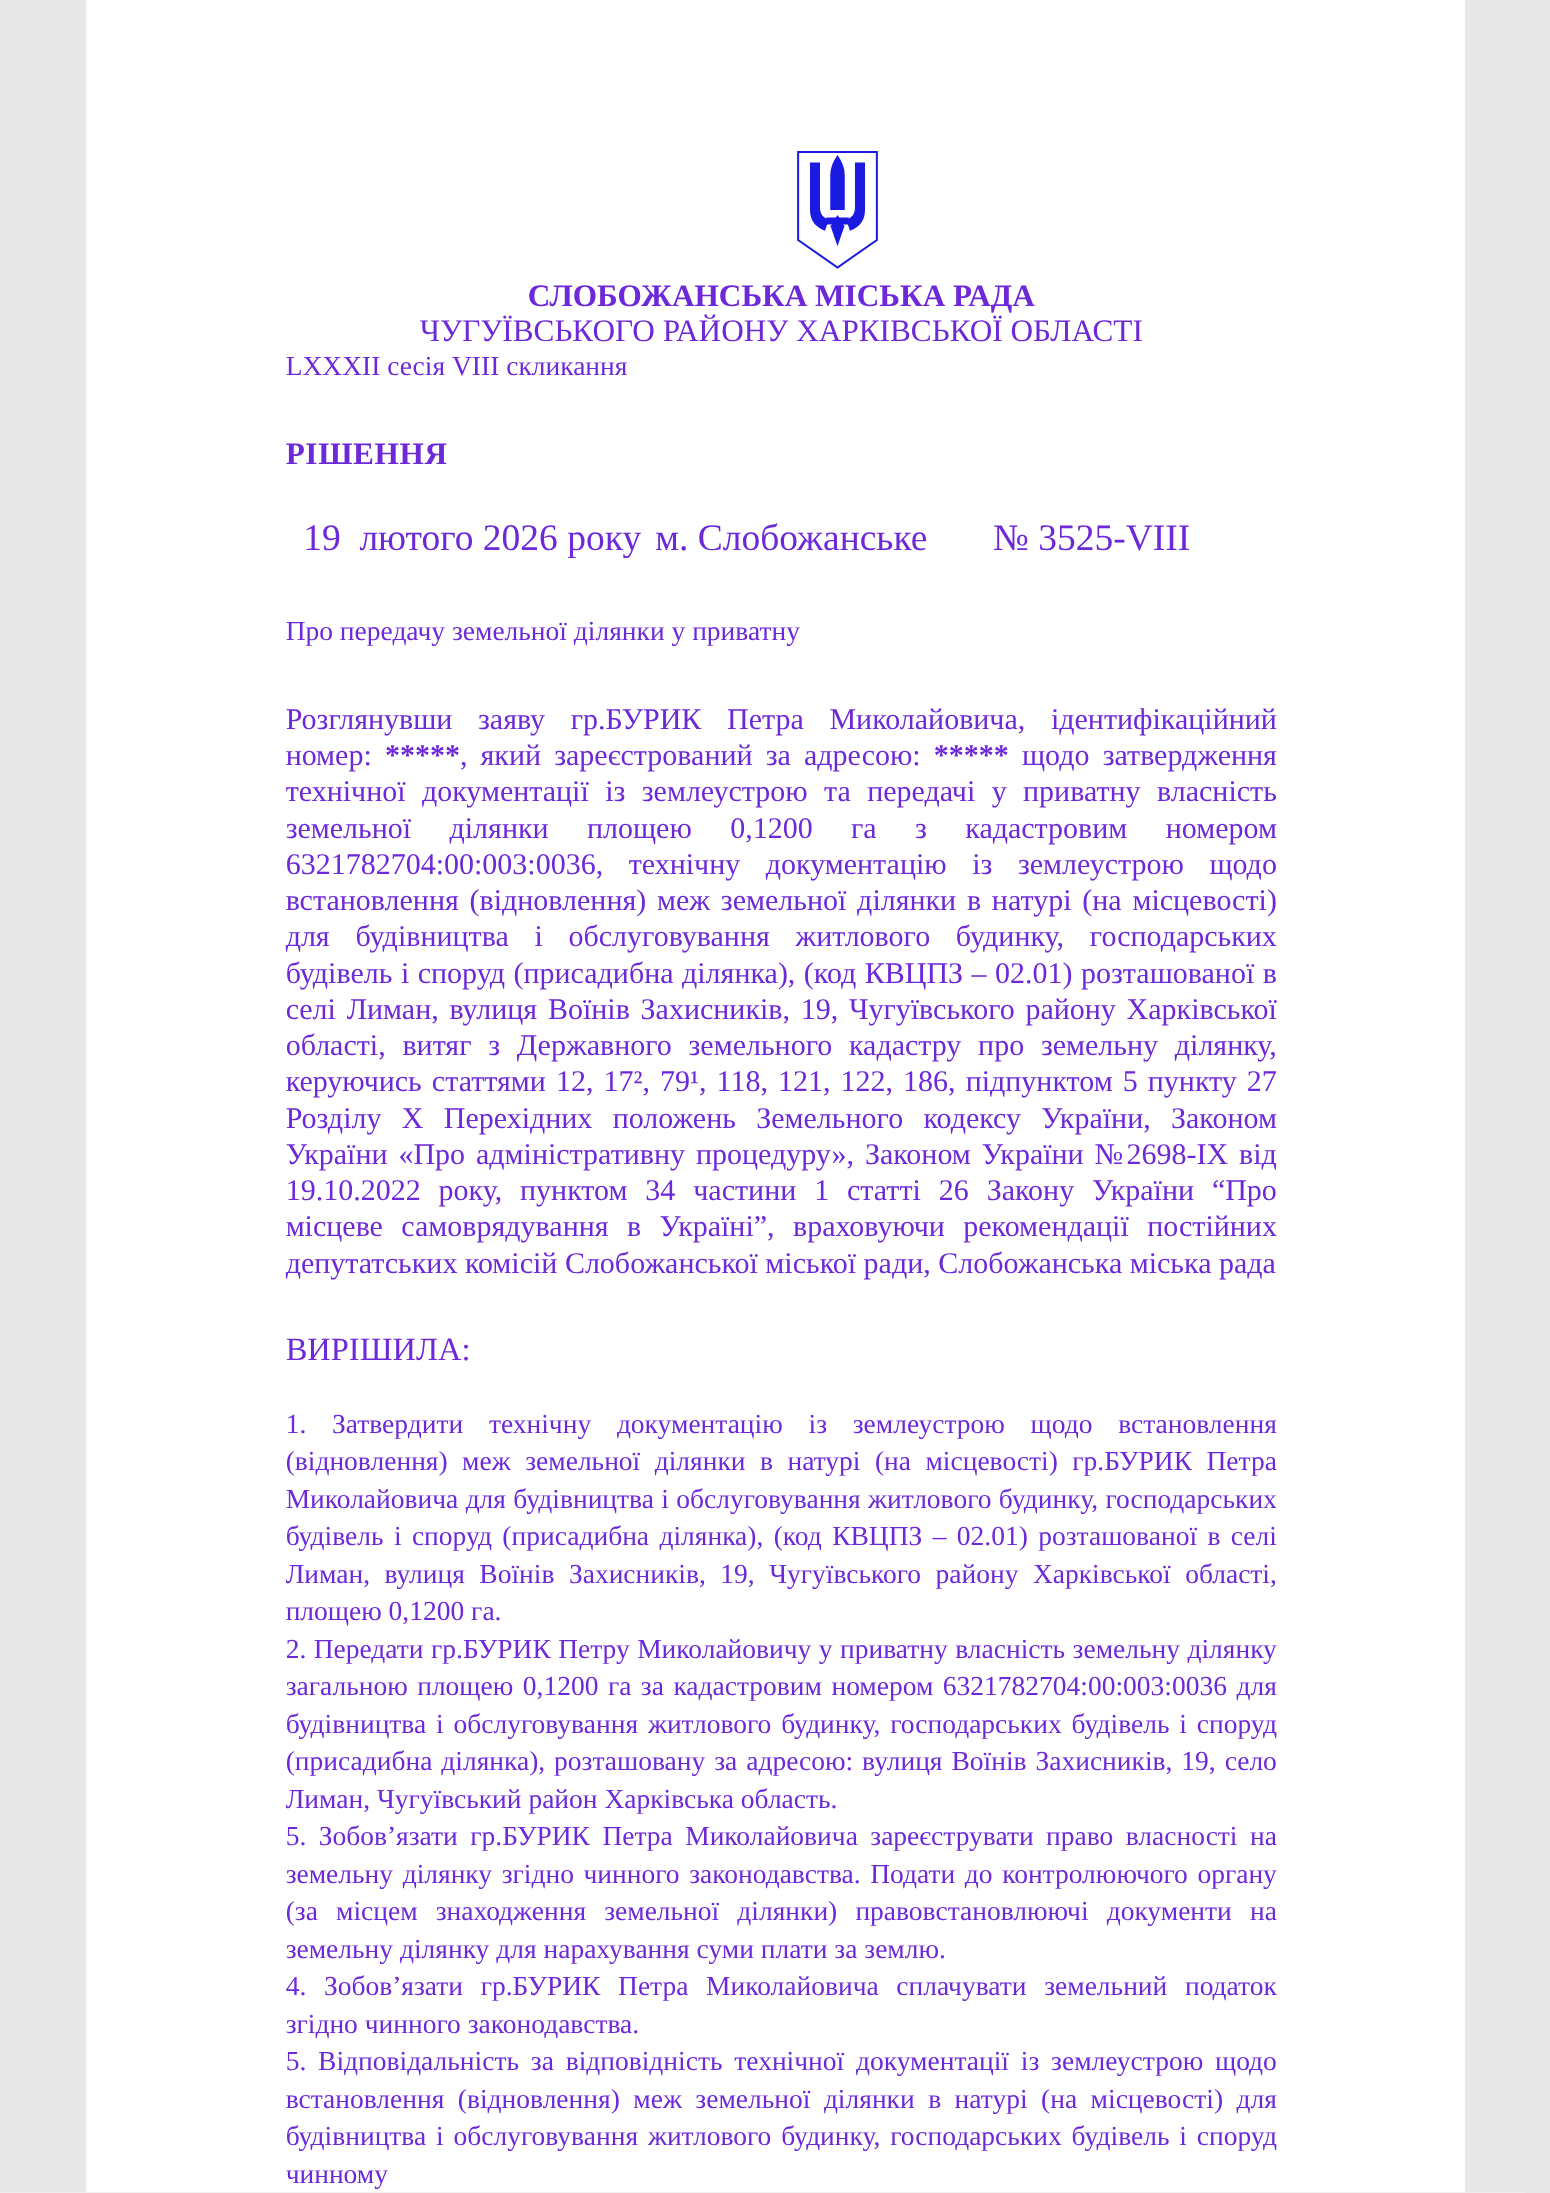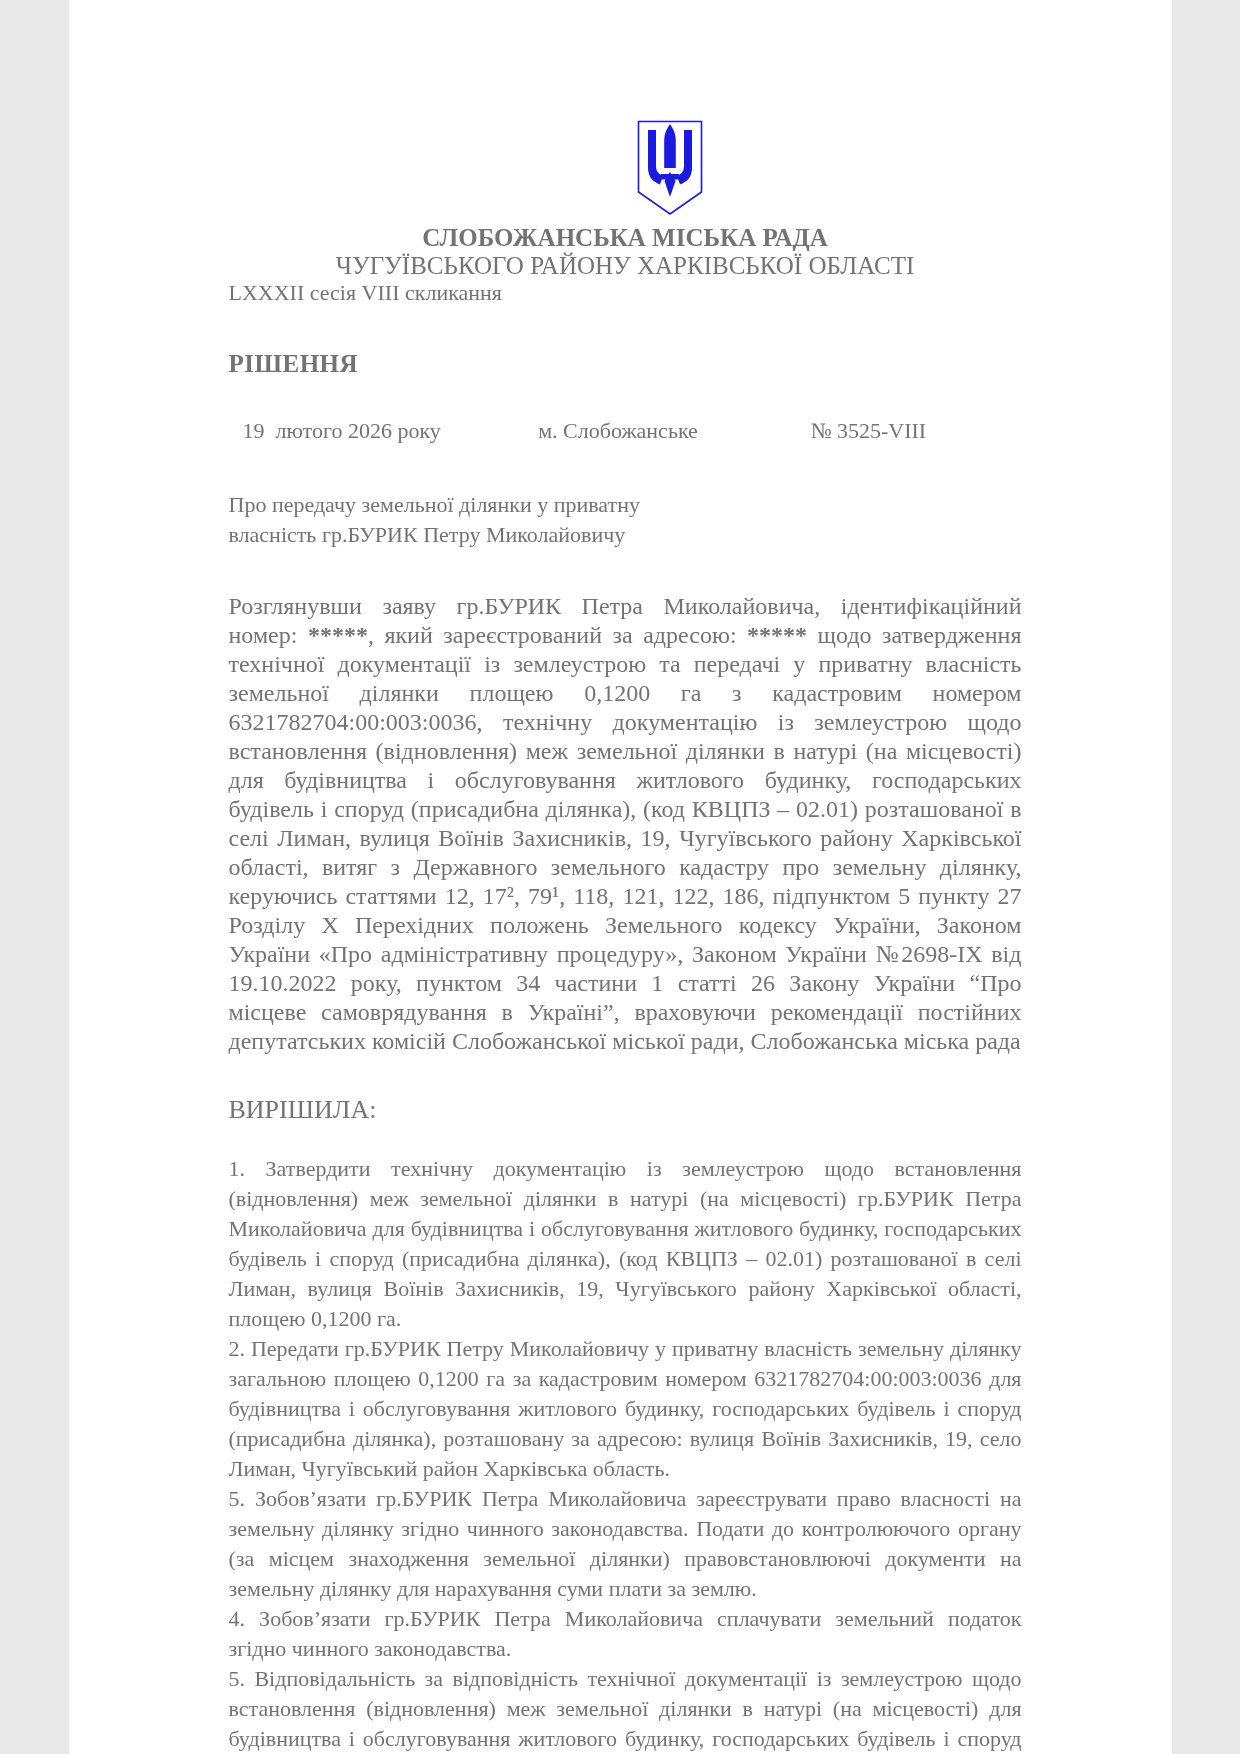--- a/index.html
+++ b/index.html
@@ -2,35 +2,35 @@
 <html lang="uk"><head>
 <meta charset="utf-8">
 <style>
   html,body { margin:0; padding:0; background:#e8e8e8; }
   .page {
     position:relative;
     width:1103px; height:1754px;
     margin:0 auto;
     background:#ffffff;
     font-family:"Liberation Serif","DejaVu Serif",serif;
-    color:#737373;
+    color:#6d28d9;
     overflow:hidden;
   }
   .content { padding:0 150px 0 160px; }
 
   .emblem-wrap { display:flex; justify-content:center; padding-top:120px; }
   .emblem { margin-left:90px; display:block; }
 
   .org1 { margin-top:8px; font-weight:bold; font-size:25px; line-height:28px; text-align:center; }
   .org2 { font-weight:normal; font-size:25px; line-height:28px; text-align:center; }
   .session { font-size:22px; line-height:26px; text-align:left; }
 
   .doctype { margin-top:44px; font-weight:bold; font-size:25px; line-height:28px; text-align:left; letter-spacing:0.5px; }
 
-  .meta-row { display:flex; margin-top:40px; font-size:22px; line-height:26px; }
+  .meta-row { display:flex; margin-top:40px; font-size:30px; line-height:26px; }
   .meta-date  { flex:1 1 0; text-align:left;  padding-left:14px; white-space:pre; }
   .meta-place { flex:1 1 0; text-align:center; }
   .meta-num   { flex:1 1 0; text-align:center; padding-right:28px; }
 
   .title { margin-top:46px; font-weight:normal; font-size:22px; line-height:30px; text-align:left; }
 
   .preamble { margin-top:42px; font-size:24px; line-height:29px; text-align:justify; }
   .stars { font-weight:bold; }
 
   .resolved { margin-top:40px; font-size:26px; line-height:28px; }
@@ -64,21 +64,20 @@
     <div class="doctype">РІШЕННЯ</div>
 
     <div class="meta-row">
       <div class="meta-date">19  лютого 2026 року</div>
       <div class="meta-place">м. Слобожанське</div>
       <div class="meta-num">№ 3525-VIII</div>
     </div>
 
     <div class="title">
       <div>Про передачу земельної ділянки у приватну</div>
-      <div>власність гр.БУРИК Петру Миколайовичу</div>
     </div>
 
     <p class="preamble"><span>Розглянувши заяву гр.БУРИК Петра Миколайовича, ідентифікаційний номер: </span><span class="stars">*****</span><span>, який зареєстрований за адресою: </span><span class="stars">*****</span><span> щодо затвердження технічної документації із землеустрою та передачі у приватну власність земельної ділянки площею 0,1200 га з кадастровим номером 6321782704:00:003:0036, технічну документацію із землеустрою щодо встановлення (відновлення) меж земельної ділянки в натурі (на місцевості) для будівництва і обслуговування житлового будинку, господарських будівель і споруд (присадибна ділянка), (код КВЦПЗ – 02.01) розташованої в селі Лиман, вулиця Воїнів Захисників, 19, Чугуївського району Харківської області, витяг з Державного земельного кадастру про земельну ділянку, керуючись статтями 12, 17², 79¹, 118, 121, 122, 186, підпунктом 5 пункту 27 Розділу X Перехідних положень Земельного кодексу України, Законом України «Про адміністративну процедуру», Законом України №2698-IX від 19.10.2022 року, пунктом 34 частини 1 статті 26 Закону України “Про місцеве самоврядування в Україні”, враховуючи рекомендації постійних депутатських комісій Слобожанської міської ради, Слобожанська міська рада</span></p>
 
     <div class="resolved">ВИРІШИЛА:</div>
 
     <div class="items">
       <p>1. Затвердити технічну документацію із землеустрою щодо встановлення (відновлення) меж земельної ділянки в натурі (на місцевості) гр.БУРИК Петра Миколайовича для будівництва і обслуговування житлового будинку, господарських будівель і споруд (присадибна ділянка), (код КВЦПЗ – 02.01) розташованої в селі Лиман, вулиця Воїнів Захисників, 19, Чугуївського району Харківської області,  площею 0,1200 га.</p>
       <p>2. Передати гр.БУРИК Петру Миколайовичу у приватну власність земельну ділянку загальною площею 0,1200 га за кадастровим номером 6321782704:00:003:0036 для будівництва і обслуговування житлового будинку, господарських будівель і споруд (присадибна ділянка), розташовану за адресою: вулиця Воїнів Захисників, 19, село Лиман, Чугуївський район Харківська область.</p>
       <p>5. Зобов’язати  гр.БУРИК Петра Миколайовича зареєструвати право власності на земельну ділянку згідно чинного законодавства. Подати до контролюючого органу (за місцем знаходження земельної ділянки) правовстановлюючі документи на земельну ділянку для нарахування суми плати за землю.</p>

